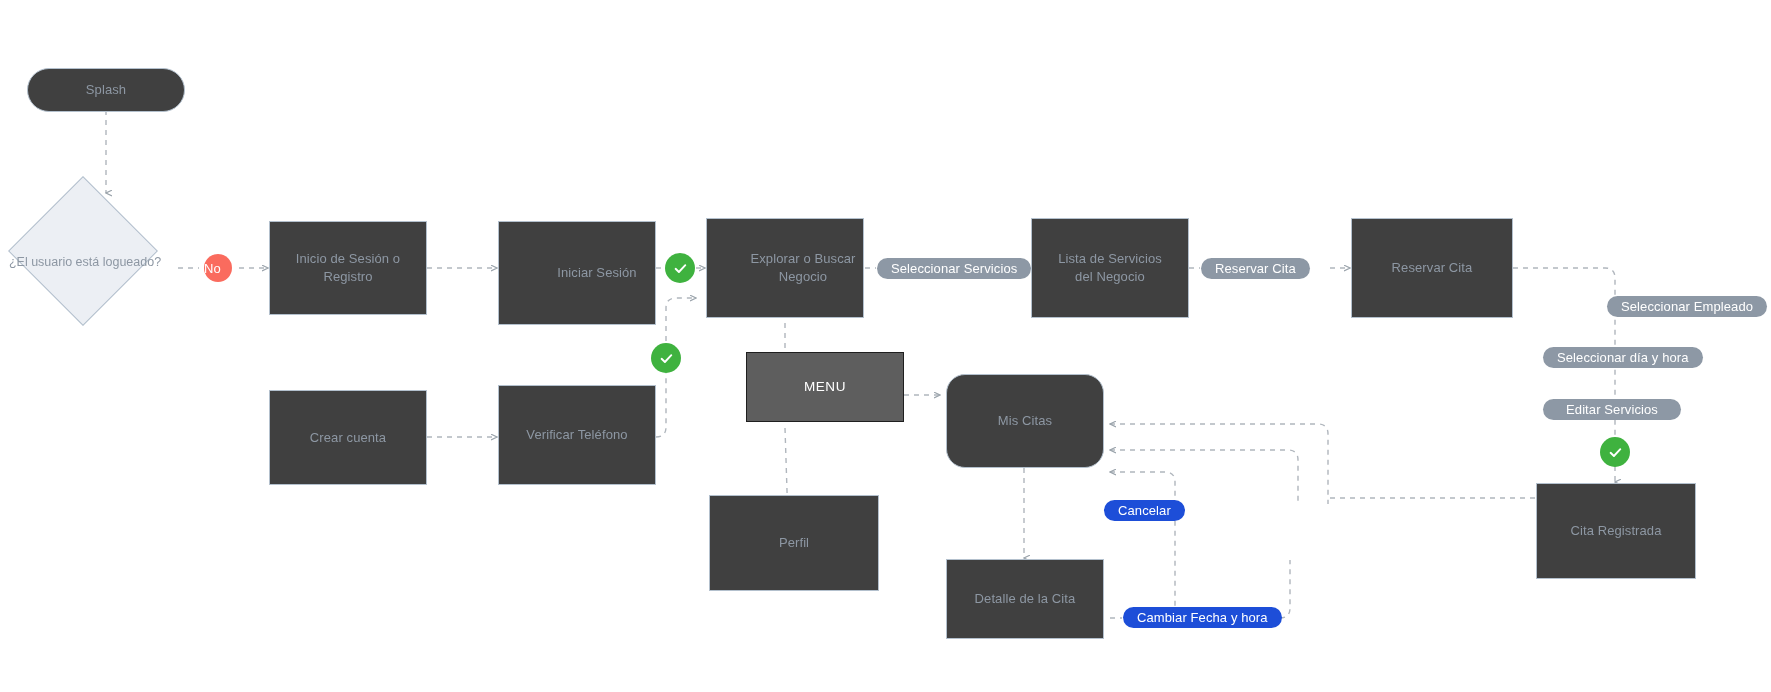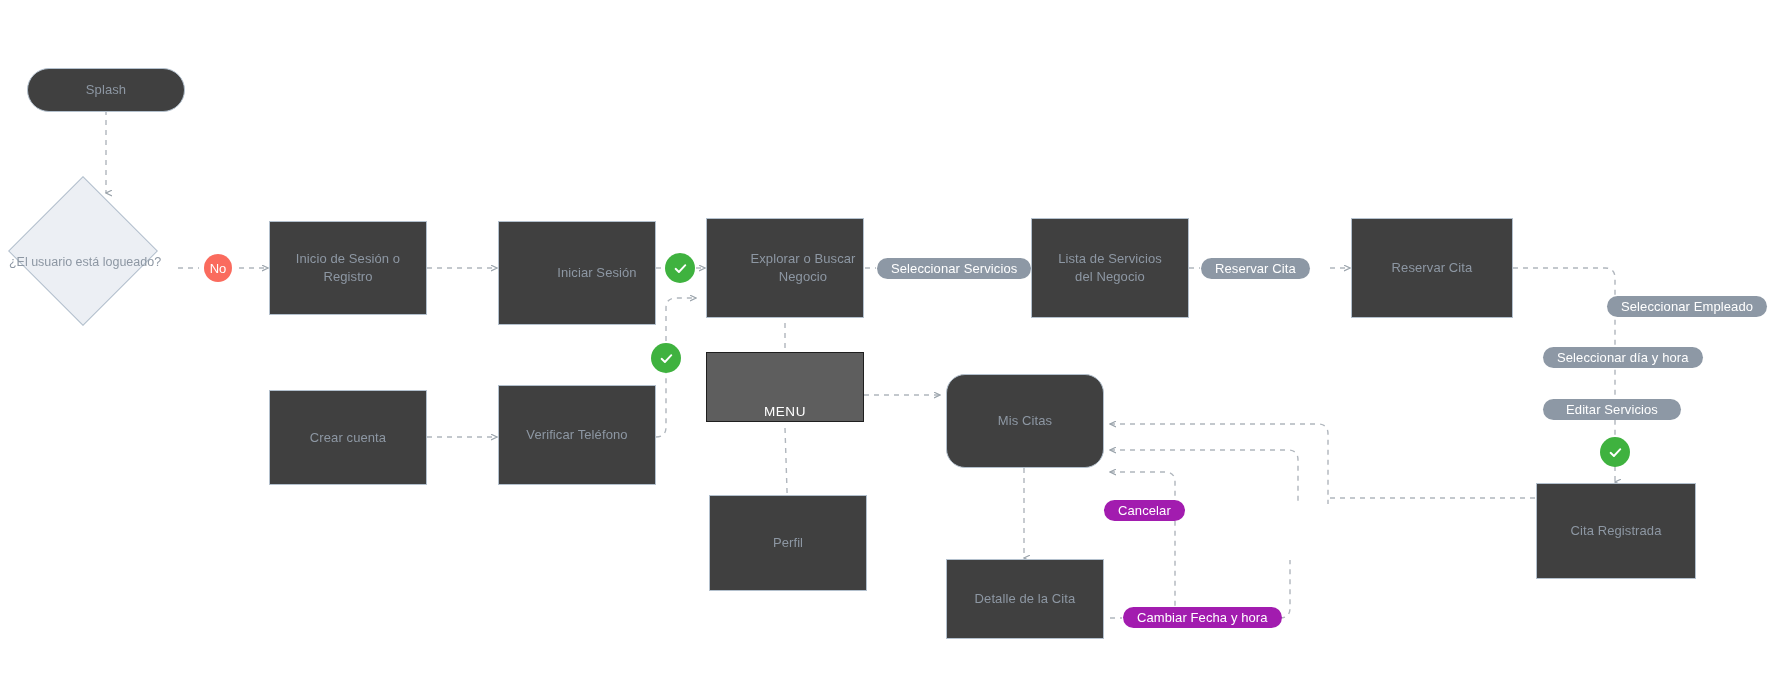--- a/index.html
+++ b/index.html
@@ -51,27 +51,27 @@
     display:flex;align-items:center;justify-content:center;
     border-radius:999px;
     color:#ffffff;
     font-size:13px;
     white-space:nowrap;
     padding:0 14px;
     height:21px;
     letter-spacing:.1px;
   }
   .pill.slate{background:#8d98a5;}
-  .pill.dark{background:#a21caf;}
+  .pill.dark{background:#1d4ed8;}
   .badge-no{
     position:absolute;
     width:28px;height:28px;border-radius:50%;
     background:#fa6b5e;
     color:#ffffff;
-    display:flex;align-items:center;justify-content:center;
+    display:flex;align-items:center;justify-content:flex-start;
     font-size:13px;
   }
   .check{
     position:absolute;
     width:30px;height:30px;border-radius:50%;
     background:#3fb23f;
     display:flex;align-items:center;justify-content:center;
   }
   .check svg{display:block;}
 </style>
@@ -217,29 +217,29 @@
   <div class="node" style="left:498px;top:385px;width:158px;height:100px;">
     <span>Verificar Teléfono</span>
   </div>
 
   <div class="check" style="left:651px;top:343px;">
     <svg width="17" height="17" viewBox="0 0 17 17" aria-hidden="true">
       <path d="M3.6 8.8 L6.9 12.0 L13.3 5.2" fill="none" stroke="#ffffff" stroke-width="1.9" stroke-linecap="round" stroke-linejoin="round"></path>
     </svg>
   </div>
 
-  <div class="node menu" style="left:706px;top:352px;width:158px;height:70px;align-items:flex-end;">
+  <div class="node menu" style="left:746px;top:352px;width:158px;height:70px;">
     <span>MENU</span>
   </div>
 
   <div class="node" style="left:946px;top:374px;width:158px;height:94px;border-radius:19px;">
     <span>Mis Citas</span>
   </div>
 
-  <div class="node" style="left:709px;top:495px;width:158px;height:96px;">
+  <div class="node" style="left:709px;top:495px;width:170px;height:96px;">
     <span>Perfil</span>
   </div>
 
   <div class="pill dark" style="left:1104px;top:500px;">
     <span>Cancelar</span>
   </div>
 
   <div class="node" style="left:946px;top:559px;width:158px;height:80px;">
     <span>Detalle de la Cita</span>
   </div>

